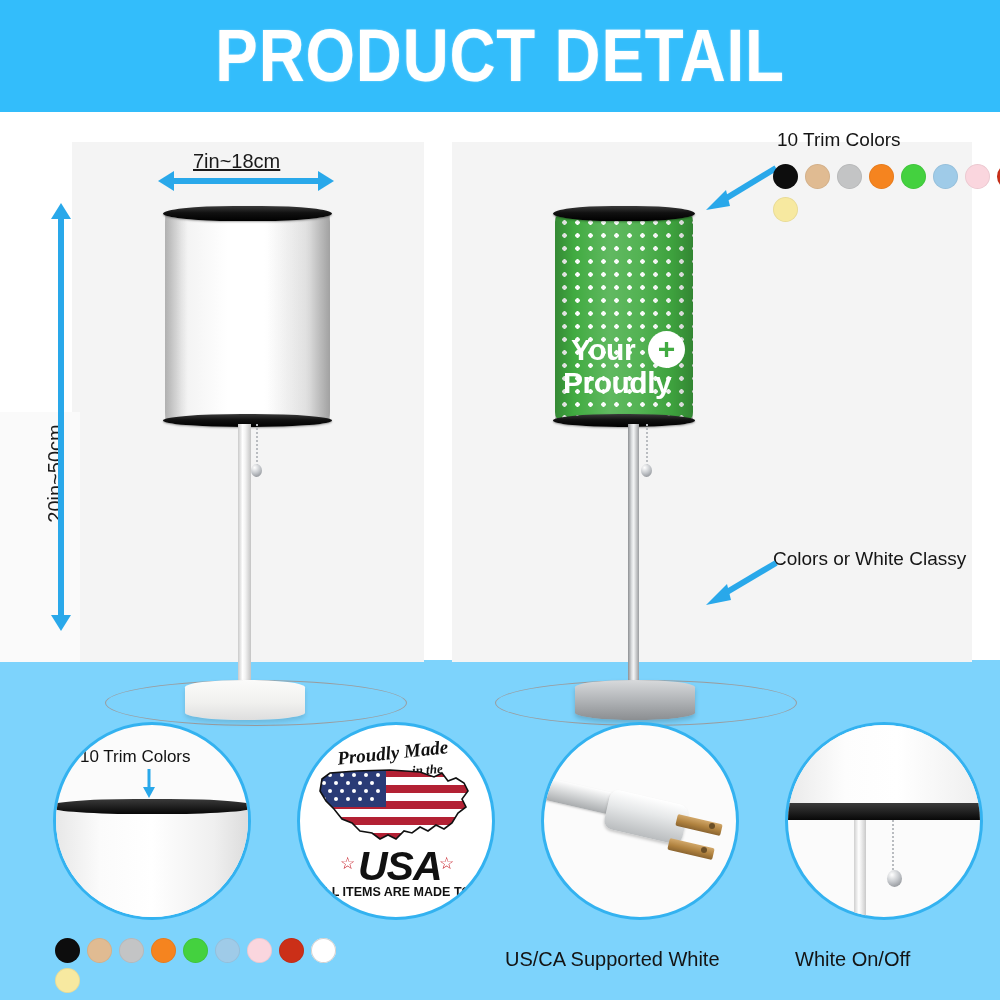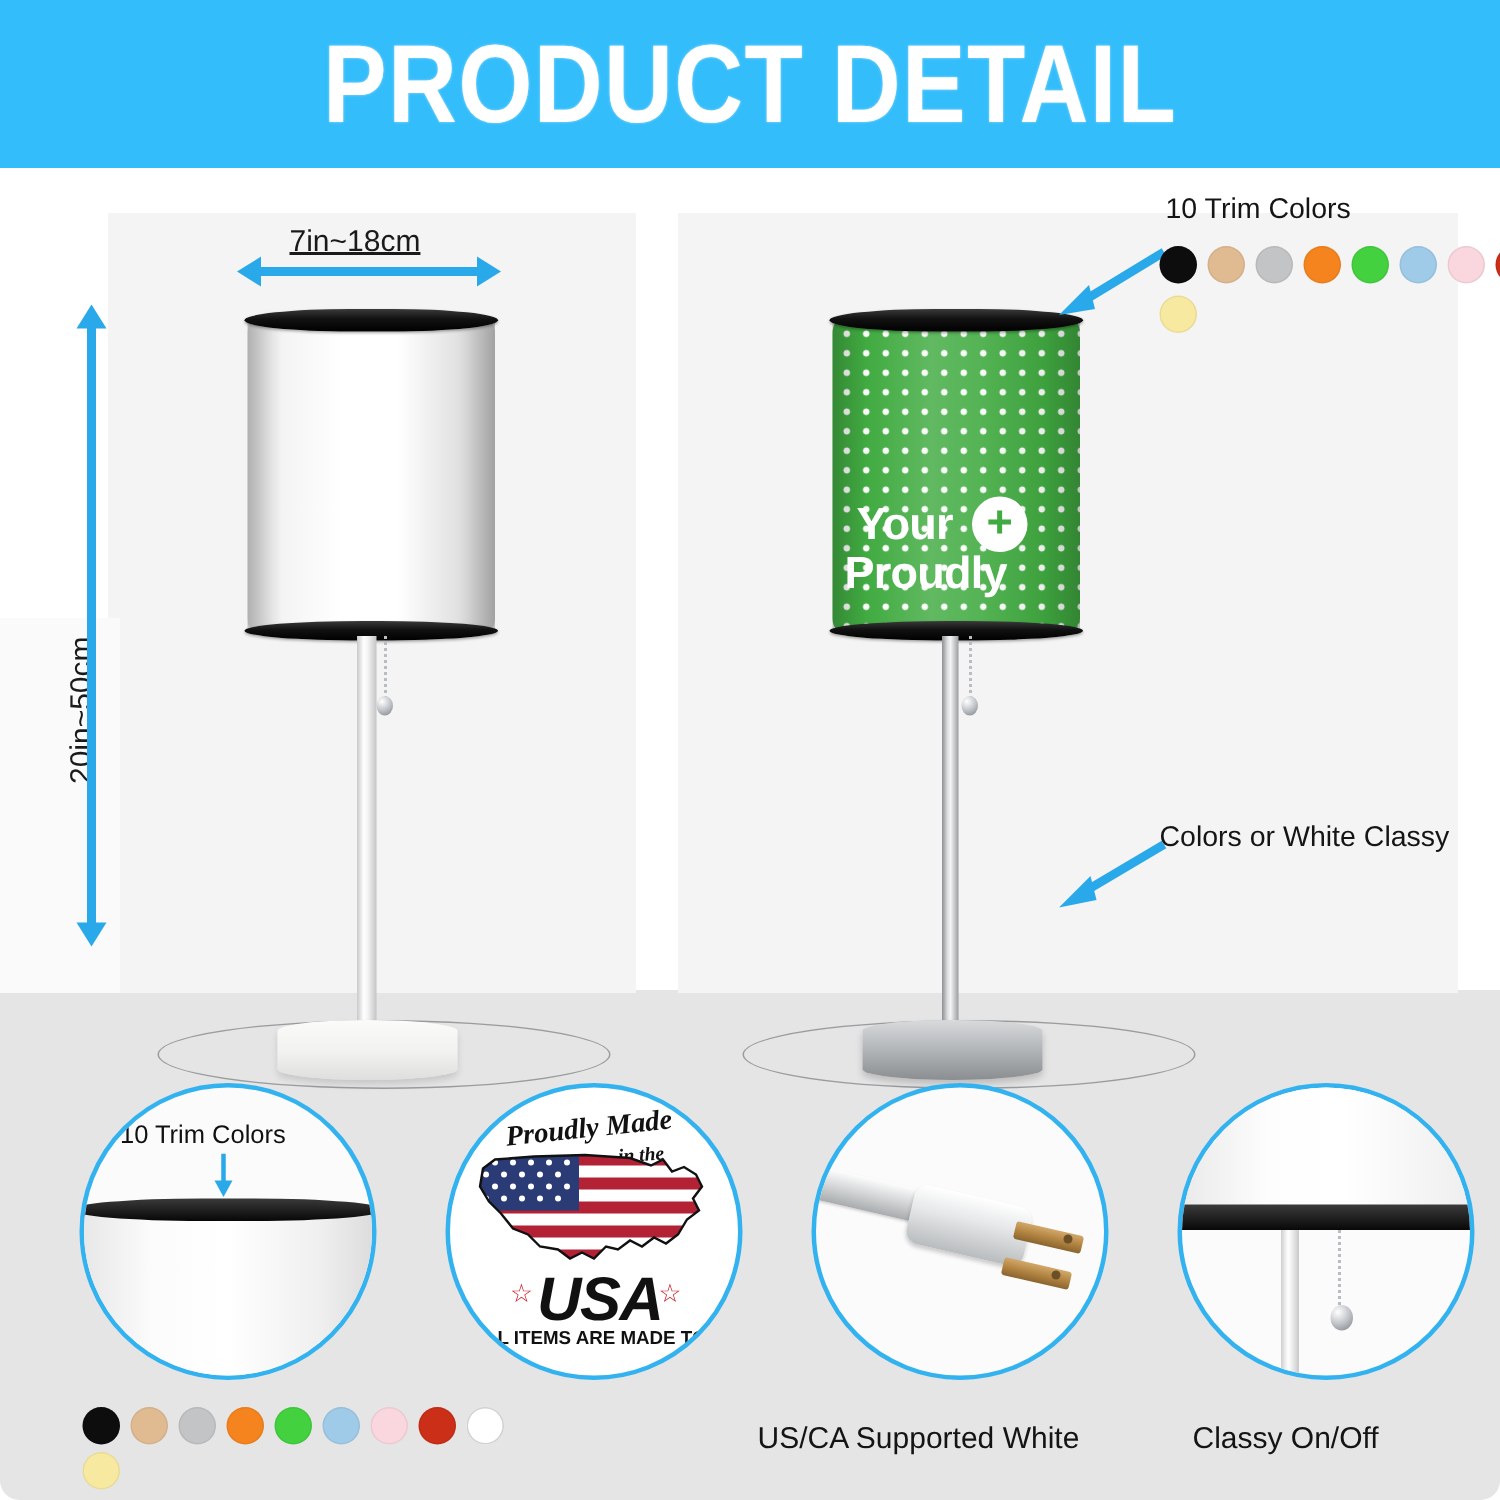--- a/index.html
+++ b/index.html
@@ -1,21 +1,21 @@
 <!DOCTYPE html>
 <html><head>
 <meta charset="utf-8">
 <style>
   html,body{margin:0;padding:0;}
   body{
     width:1000px;height:1000px;background:#ffffff;
     font-family:"Liberation Sans","DejaVu Sans",sans-serif;
     overflow:hidden;position:relative;
   }
-  .page{position:relative;width:1000px;height:1000px;background:#e5e5e5;border-radius:13px;}
+  .page{position:relative;width:1000px;height:1000px;background:#7dd3fc;}
 
   
   .banner{
     position:absolute;left:0;top:0;width:1000px;height:112px;
     background:#33bdfb;display:flex;align-items:center;justify-content:center;
   }
   .banner-title{
     color:#ffffff;font-size:74px;line-height:74px;font-weight:bold;
     letter-spacing:1px;transform:scaleX(.86);transform-origin:center;
     font-family:"Liberation Sans","DejaVu Sans",sans-serif;
@@ -146,21 +146,21 @@
       </div>
 
       <div class="pole" style="left:128px;top:222px;width:13px;height:280px;"></div>
 
       <div class="ring" style="left:-5px;top:478px;width:300px;height:44px;"></div>
       <div class="base white" style="left:75px;top:478px;width:120px;height:40px;"></div>
     </div>
 
     <div class="lamp" style="left:500px;top:90px;width:290px;height:440px;">
 
-      <div class="shade-wrap" style="left:55px;top:10px;width:165px;height:210px;">
+      <div class="shade-wrap" style="left:55px;top:10px;width:138px;height:210px;">
         <div class="shade-body shade-green">
           <div class="dots"></div>
         </div>
         <div class="shade-shine"></div>
 
         <div style="position:absolute;left:8px;top:122px;width:152px;height:76px;">
           <div style="position:absolute;left:8px;top:0px;font-size:30px;font-weight:bold;color:#fff;
                       letter-spacing:-0.5px;line-height:32px;">Your</div>
           <div style="position:absolute;left:85px;top:-3px;width:37px;height:37px;border-radius:50%;
                       background:#fff;display:flex;align-items:center;justify-content:center;">
@@ -326,15 +326,15 @@
       <div class="sw" style="background: rgb(159, 203, 232);"></div>
       <div class="sw" style="background: rgb(250, 214, 222);"></div>
       <div class="sw" style="background: rgb(203, 47, 24);"></div>
       <div class="sw" style="background: rgb(255, 255, 255); box-shadow: rgb(208, 208, 208) 0px 0px 0px 1px inset;"></div>
     </div>
   <div class="swatch-row" style="left:55px;top:968px;" id="sw-bot2">
       <div class="sw" style="background: rgb(247, 233, 160);"></div>
     </div>
 
   <div class="feat-cap" style="left:505px;top:948px;">US/CA Supported White</div>
-  <div class="feat-cap" style="left:795px;top:948px;">Classy On/Off</div>
+  <div class="feat-cap" style="left:795px;top:948px;">White On/Off</div>
 
 </div>
 
 </body></html>

